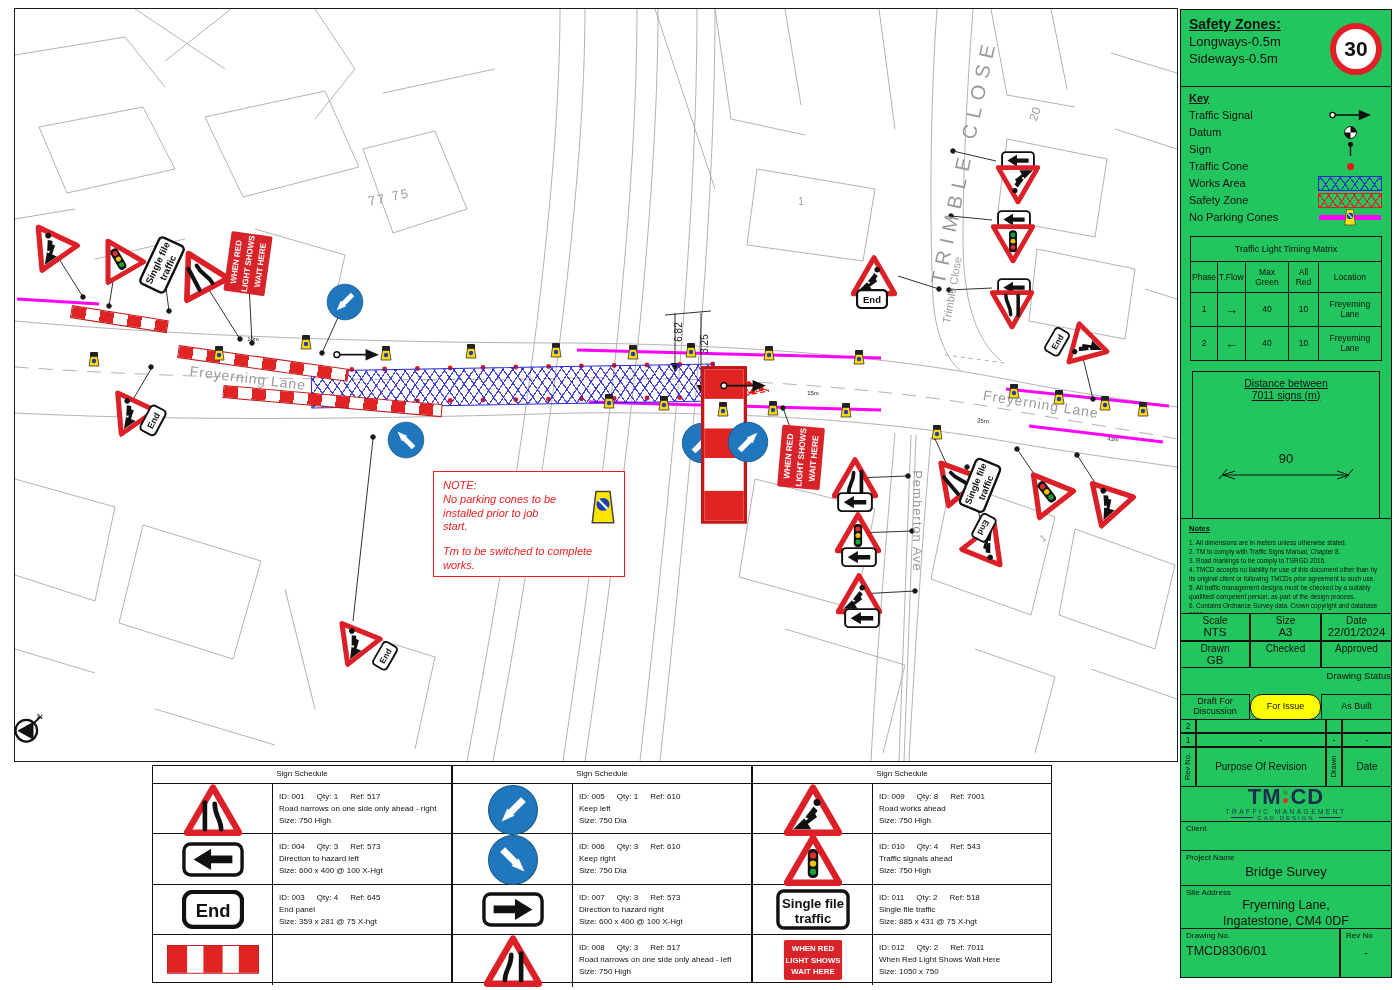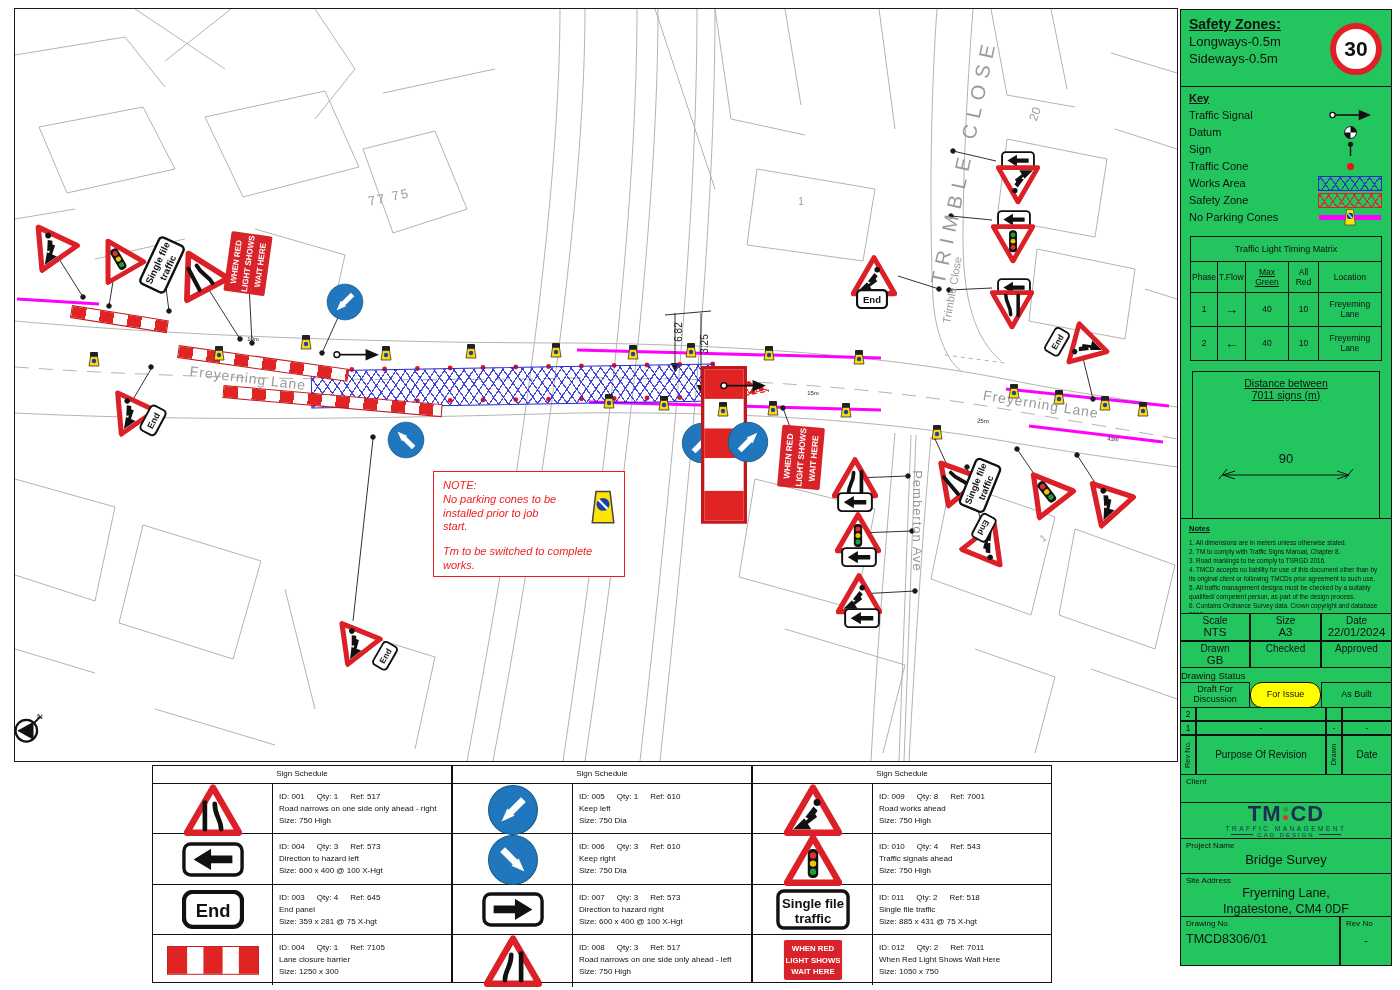--- a/index.html
+++ b/index.html
@@ -44,21 +44,21 @@
   .matrix .tt{height:20px;font-size:9px;}
   .matrix .arr{font-size:13px;}
   .distbox{width:188px;height:150px;border:1.2px solid #111;margin:10px auto 0 auto;
      text-align:center;font-size:10.5px;padding-top:5px;box-sizing:border-box;}
   .distbox .u{text-decoration:underline;}
   .notes{height:96px;padding:5px 8px;font-size:6.4px;line-height:1.4;}
   .notes .t{font-size:7.5px;font-weight:bold;text-decoration:underline;margin-bottom:4px;}
   .meta{height:55px;display:grid;grid-template-columns:70px 71px 1fr;grid-template-rows:28px 1fr;}
   .meta>div{border:0.6px solid #111;text-align:center;font-size:10px;padding-top:1px;}
   .meta .v{font-size:11.5px;}
-  .dstitle{height:16px;text-align:left;font-size:9.5px;padding-top:2px;}
+  .dstitle{height:28px;text-align:right;font-size:9.5px;padding-top:2px;}
   .dsrow{height:26px;display:grid;grid-template-columns:70px 71px 1fr;}
   .dsrow>div{border:0.6px solid #111;display:flex;align-items:center;justify-content:center;
      text-align:center;font-size:9px;line-height:1.1;}
   .foriss{background:#ffff00;font-size:9.5px;border-radius:12px;}
   .rev{height:68px;display:grid;grid-template-columns:16px 130px 16px 1fr;grid-template-rows:14px 14px 1fr;}
   .rev>div{border:0.6px solid #111;display:flex;align-items:center;justify-content:center;
      font-size:8.5px;overflow:hidden;}
   .vert{transform:rotate(-90deg);white-space:nowrap;font-size:7.5px;}
   .logo{height:37px;display:flex;flex-direction:column;align-items:center;justify-content:center;}
   .logo .word{display:flex;align-items:center;font-weight:bold;font-size:22px;color:#1e2d50;letter-spacing:1px;line-height:0.9;}
@@ -711,21 +711,21 @@
           </div>
         </div>
     <table class="matrix">
       <tbody id="matrix-body">
             <tr>
               <td class="tt" colspan="5">Traffic Light Timing Matrix</td>
             </tr>
             <tr>
               <th style="height:26px;">Phase</th>
               <th style="height:26px;">T.Flow</th>
-              <th style="height:26px;text-decoration:underline;">Max Green</th>
+              <th style="height:26px;">Max Green</th>
               <th style="height:26px;">All Red</th>
               <th style="height:26px;margin-top:25px;">Location</th>
             </tr>
             <tr style="height:34px;">
               <td>1</td>
               <td class="arr">→</td>
               <td>40</td>
               <td>10</td>
               <td>Freyerning Lane</td>
             </tr>
@@ -810,41 +810,41 @@
     <div>
           <span class="vert">Rev No.</span>
         </div>
     <div style="font-size:10px;">Purpose Of Revision</div>
     <div>
           <span class="vert">Drawn</span>
         </div>
     <div style="font-size:10px;">Date</div>
   </div>
 
-  <div class="box client lblbox">
-    <div class="lab">Client</div>
-  </div>
-
   <div class="box logo">
     <div class="word">
       <span>TM</span>
       <span class="dots">
         <span class="dot" id="dot-top" style="background: rgb(47, 158, 65);"></span>
             <span class="dot" id="dot-bottom" style="background: rgb(224, 49, 40);"></span>
       </span>
       <span>CD</span>
     </div>
     <div class="sub">TRAFFIC MANAGEMENT</div>
     <div class="sub2">
       <span class="rule"></span>
           <span>CAD DESIGN</span>
           <span class="rule"></span>
     </div>
   </div>
 
+  <div class="box client lblbox">
+    <div class="lab">Client</div>
+  </div>
+
   <div class="box project lblbox">
     <div class="lab">Project Name</div>
     <div class="val">Bridge Survey</div>
   </div>
 
   <div class="box site lblbox">
     <div class="lab">Site Address</div>
     <div class="val">
       <div>Fryerning Lane,</div>
       <div>Ingatestone, CM4 0DF</div>
@@ -907,25 +907,20 @@
       </div>
       <div class="srow">
       <div class="icell">
           <span style="display:inline-block;width:92px;height:28.75px;"><svg viewBox="0 0 96 30" width="100%" height="100%">
               <rect x="0.5" y="0.5" width="95" height="29" fill="#fff" stroke="#c41818"></rect>
               <rect x="1" y="1" width="20" height="28" fill="#e02424"></rect>
               <rect x="38" y="1" width="20" height="28" fill="#e02424"></rect>
               <rect x="75" y="1" width="20" height="28" fill="#e02424"></rect>
             </svg></span>
         </div>
-      <div class="tcell">
-        <div class="idl"><span>ID: 004</span><span>Qty: 1</span><span>Ref: 7105</span></div>
-        <div>Lane closure barrier</div>
-        <div>Size: 1250 x 300</div>
-      </div>
       </div>
     </div>
 <div class="sched" style="left:452px;" id="sched-1">
       <div class="hd">Sign Schedule</div>
       <div class="srow">
       <div class="icell">
           <span style="display:inline-block;width:52px;height:52px;"><svg viewBox="0 0 100 100" width="100%" height="100%">
               <circle cx="50" cy="50" r="47" fill="#2077be" stroke="#14577f" stroke-width="2"></circle>
               <path d="M70 30 L44 56" stroke="#fff" stroke-width="13"></path>
               <polygon points="28,72 53,61 39,47" fill="#fff"></polygon>

